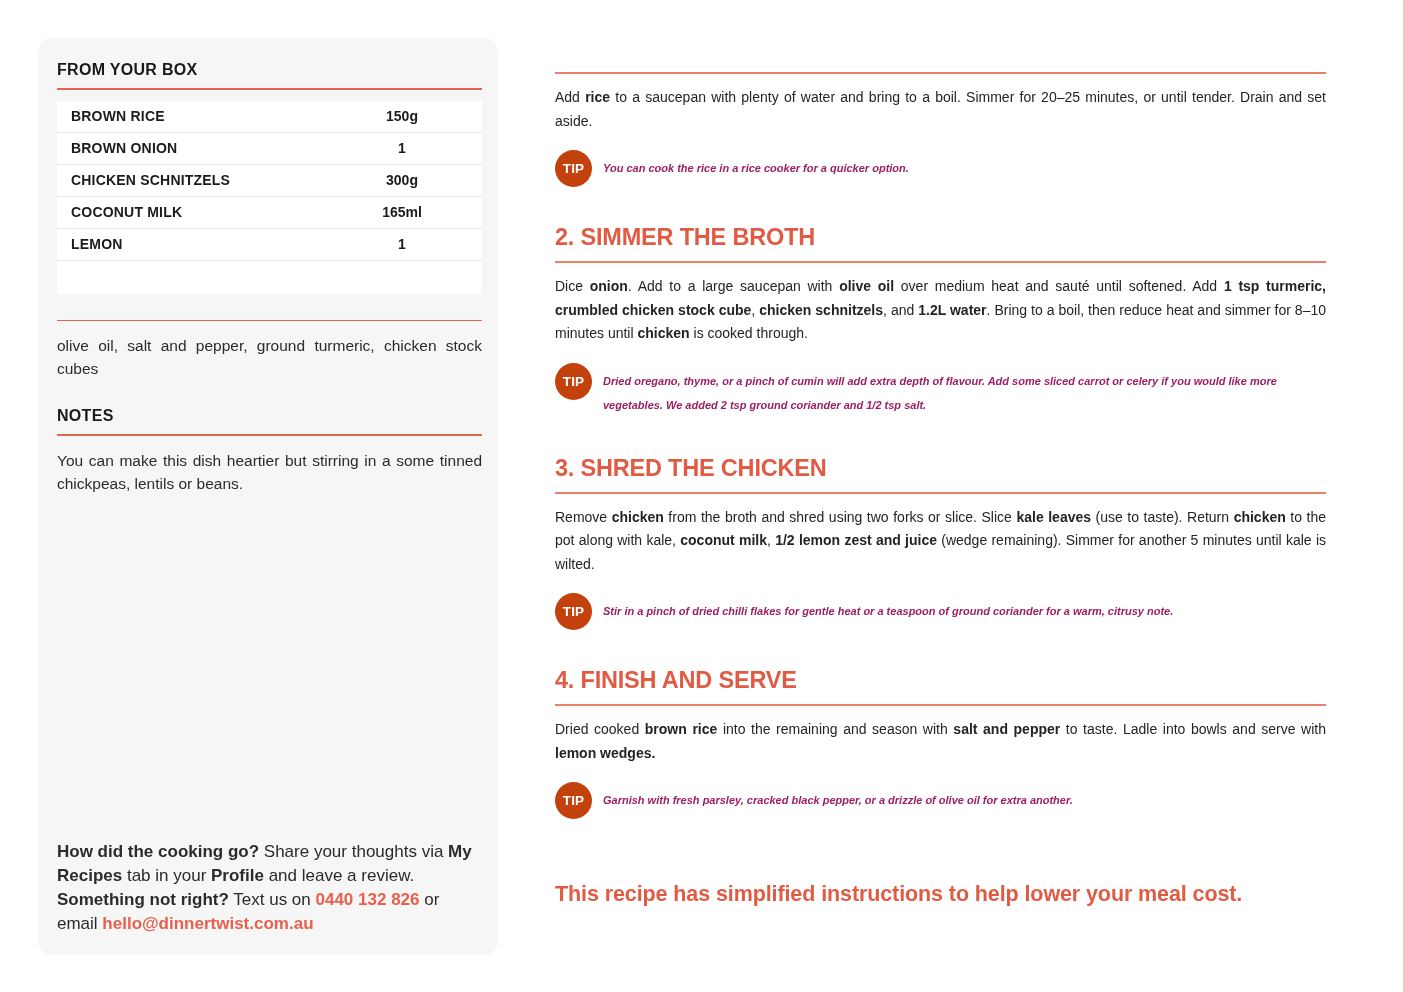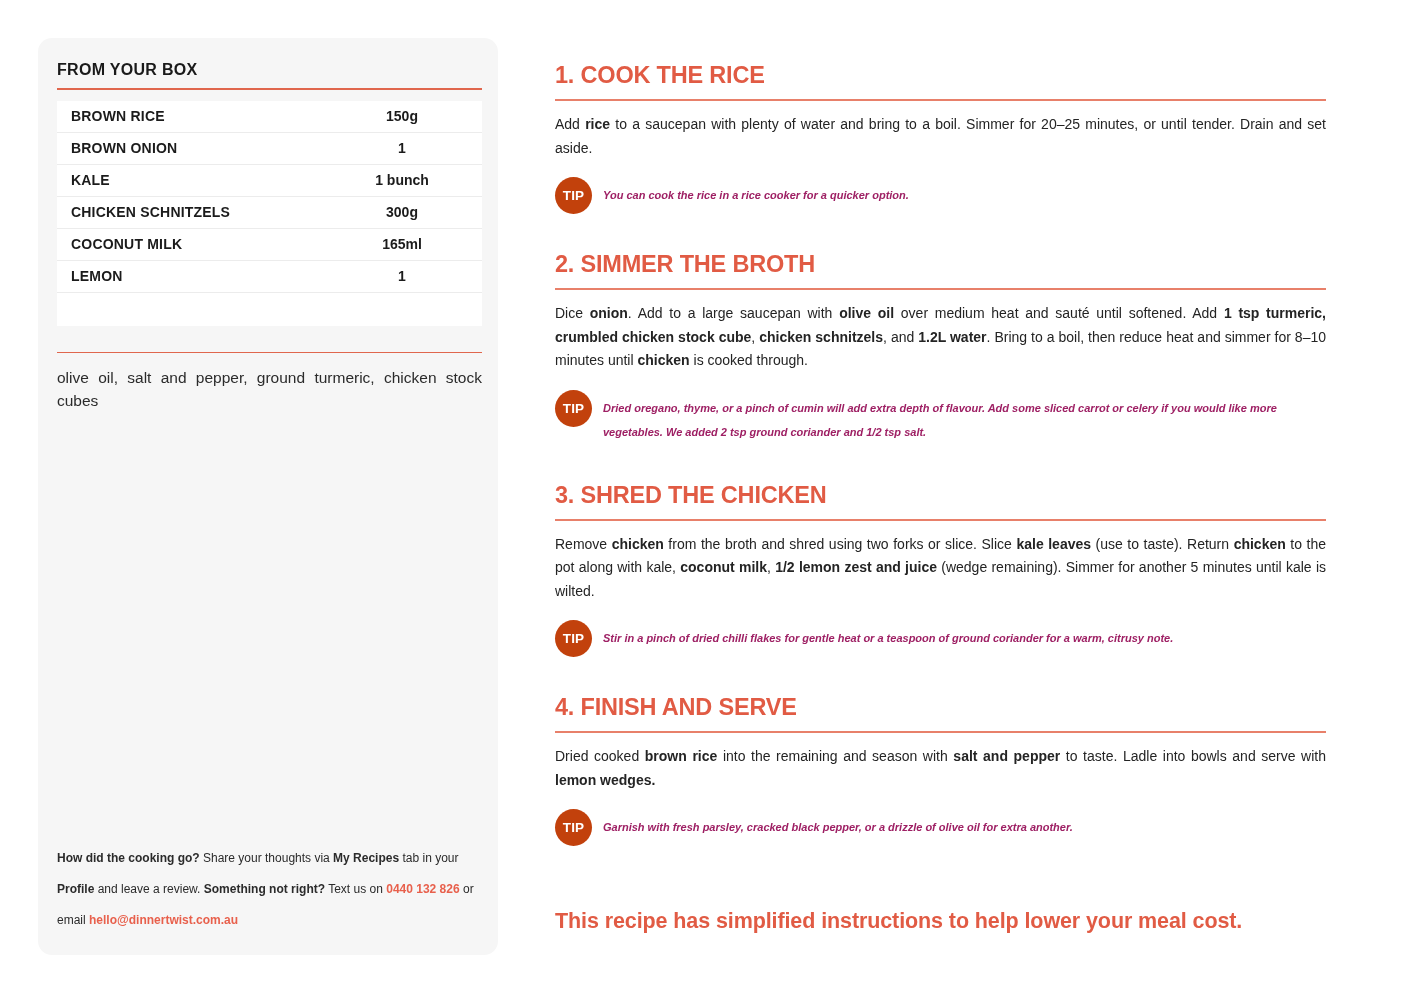--- a/index.html
+++ b/index.html
@@ -20,21 +20,21 @@
   .ing-row.empty { border-bottom:none; height:33px; }
   .ing-name { flex:1; font-size:14px; font-weight:bold; color:#1b1b1b; letter-spacing:.2px; }
   .ing-qty { width:160px; text-align:center; font-size:14px; font-weight:bold; color:#1b1b1b; }
 
   .pantry-section { margin-top:26px; }
   .notes-section { margin-top:27px; }
   .side-text { margin-top:13px; font-size:15.5px; line-height:23px;
                text-align:justify; color:#2b2b2b; }
 
   .side-footer { position:absolute; left:19px; right:16px; bottom:19px;
-                 font-size:12px; line-height:31px; color:#2b2b2b; }
+                 font-size:17px; line-height:24px; color:#2b2b2b; }
 
   
   .main { width:771px; margin-left:57px; padding-top:24px; }
   .step { margin-bottom:37px; }
   .step-title { font-size:23.5px; font-weight:bold; color:#e15b44; letter-spacing:-.2px; }
   .step-rule { height:2px; background:#e8806a; margin:10px 0 12px; }
   .step-body { font-size:14px; line-height:23.5px; text-align:justify; color:#242424; }
   .tip { display:flex; align-items:flex-start; margin-top:17px; }
   .tip-badge { flex:0 0 37px; width:37px; height:37px; border-radius:50%;
                background:#c2410c; color:#ffffff; font-size:13.5px; font-weight:bold;
@@ -66,24 +66,20 @@
           <div class="ing-row">
             <span class="ing-name">BROWN RICE</span>
             <span class="ing-qty">150g</span>
           </div>
 
           <div class="ing-row">
             <span class="ing-name">BROWN ONION</span>
             <span class="ing-qty">1</span>
           </div>
 
-          <div class="ing-row">
-            <span class="ing-name">KALE</span>
-            <span class="ing-qty">1 bunch</span>
-          </div>
 
           <div class="ing-row">
             <span class="ing-name">CHICKEN SCHNITZELS</span>
             <span class="ing-qty">300g</span>
           </div>
 
           <div class="ing-row">
             <span class="ing-name">COCONUT MILK</span>
             <span class="ing-qty">165ml</span>
           </div>
@@ -94,30 +90,34 @@
           </div>
         </div>
       <div class="ing-row empty"></div>
     </div>
 
     <div class="pantry-section">
       <div class="title-rule"></div>
       <p class="side-text">olive oil, salt and pepper, ground turmeric, chicken stock cubes</p>
     </div>
 
+    <div class="notes-section">
+      <div class="section-title">NOTES</div>
+      <div class="title-rule"></div>
+      <p class="side-text">You can make this dish heartier but stirring in a some tinned chickpeas, lentils or beans.</p>
+    </div>
 
     <p class="side-footer"><span class="seg-b">How did the cooking go?</span><span> Share your thoughts via </span><span class="seg-b">My Recipes</span><span> tab in your </span><span class="seg-b">Profile</span><span> and leave a review. </span><span class="seg-b">Something not right?</span><span> Text us on </span><span class="seg-b seg-link">0440 132 826</span><span> or email </span><span class="seg-b seg-link">hello@dinnertwist.com.au</span></p>
   </aside>
 
   <main class="main">
 
     <div>
 
         <section class="step">
-          <h2 class="step-title">1. COOK THE RICE</h2>
           <div class="step-rule"></div>
           <p class="step-body"><span>Add </span><span class="seg-b">rice</span><span> to a saucepan with plenty of water and bring to a boil. Simmer for 20–25 minutes, or until tender. Drain and set aside.</span></p>
           <div class="tip">
             <div class="tip-badge">TIP</div>
             <div class="tip-text">You can cook the rice in a rice cooker for a quicker option.</div>
           </div>
         </section>
 
         <section class="step">
           <h2 class="step-title">2. SIMMER THE BROTH</h2>

